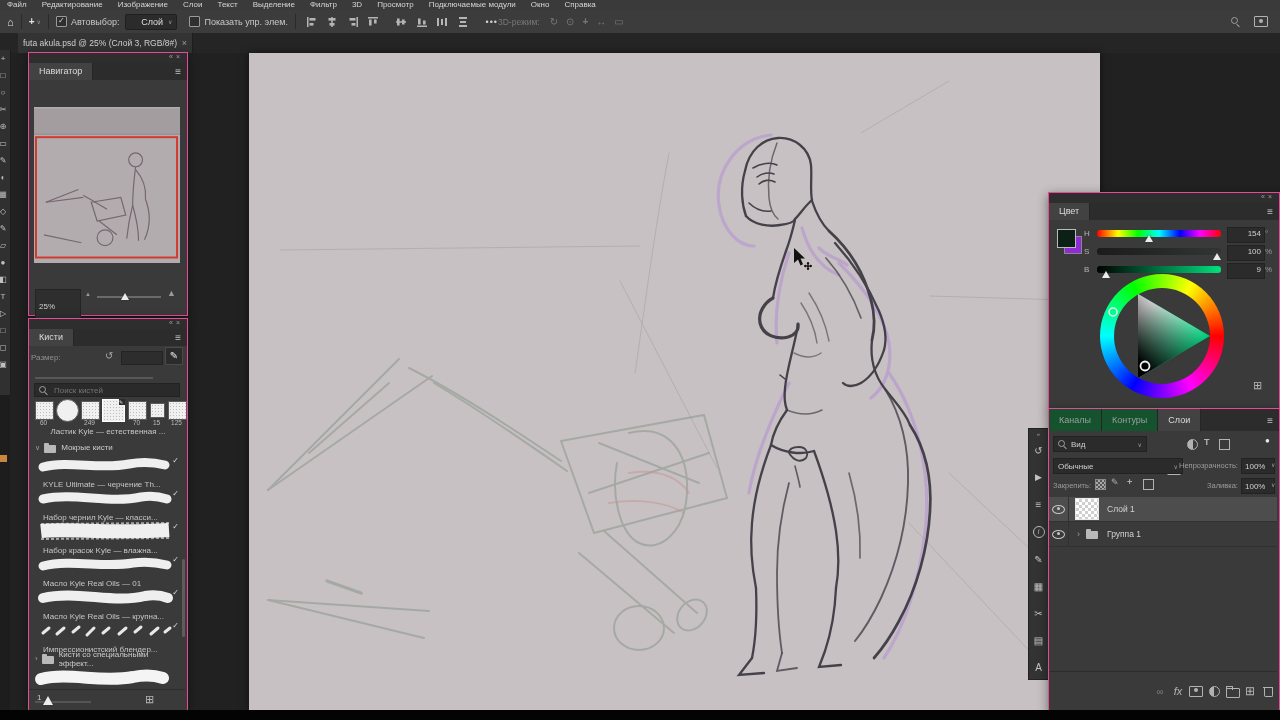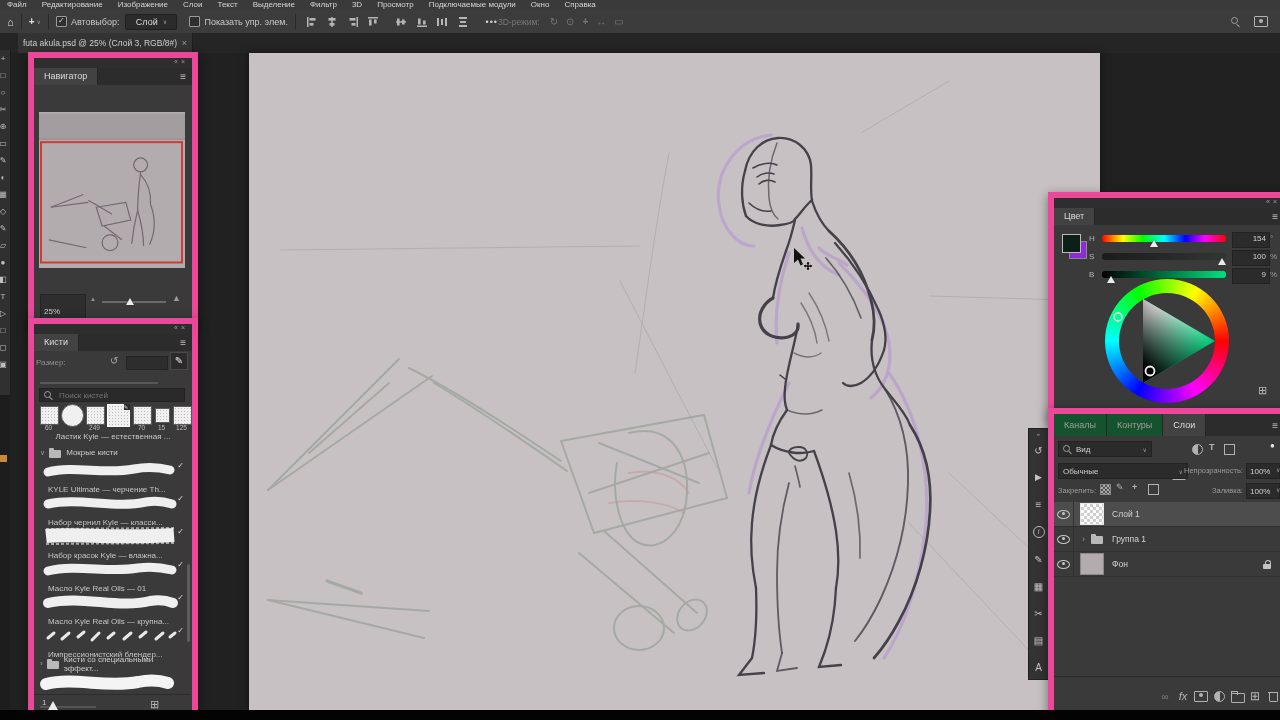--- a/index.html
+++ b/index.html
@@ -24,21 +24,21 @@
           display:flex;align-items:center;gap:5px;padding:0 5px;font-size:8.5px;color:#cfcfcf;border-right:1px solid #1d1d1d}
   
   #workspace{left:10px;top:53px;width:1270px;height:657px;background:#212121}
   #artboard{position:absolute;left:239px;top:0;width:851px;height:657px;background:#c8c1c3;box-shadow:0 0 8px rgba(0,0,0,.5)}
   #bottombar{left:0;top:710px;width:1280px;height:10px;background:#030303}
   
   #tools{left:0;top:50px;width:10px;height:345px;background:#303030;border-right:1px solid #1c1c1c;
          display:flex;flex-direction:column;align-items:flex-start;overflow:hidden}
   #tools span{font-size:8px;line-height:17px;color:#c0c0c0;margin-left:-4px;width:14px;text-align:center}
   
-  .panel{position:absolute;background:#3a3a3a;border:6px solid #ec4899;box-shadow:0 3px 10px rgba(0,0,0,.45)}
+  .panel{position:absolute;background:#3a3a3a;border:1px solid #ec4899;box-shadow:0 3px 10px rgba(0,0,0,.45)}
   .phead{height:10px;background:#2e2e2e;position:relative}
   .hicons{position:absolute;right:4px;top:0;font-size:7px;color:#9c9c9c;letter-spacing:3px}
   .ptabrow{height:17px;background:#2c2c2c;display:flex;position:relative}
   .ptab{background:#424242;color:#dcdcdc;font-size:9px;padding:3px 10px 0;border-right:1px solid #252525}
   .ptab.inactive{background:#14532d;color:#9d9d9d}
   .pmenu{position:absolute;right:6px;top:3px;color:#c2c2c2;font-size:10px}
   
   .i-search{position:relative;display:inline-block;width:9px;height:9px}
   .i-search::before{content:"";position:absolute;width:5px;height:5px;border:1.2px solid #9d9d9d;border-radius:50%;left:0;top:0}
   .i-search::after{content:"";position:absolute;width:4px;height:1.2px;background:#9d9d9d;transform:rotate(45deg);left:5px;top:7.5px}
@@ -110,21 +110,21 @@
   </div>
 
   <div id="optionsbar" class="abs">
     <span style="margin-left:7px;font-size:11px;color:#d8d8d8">⌂</span>
     <span class="obar-sep"></span>
     <span style="font-size:10px;color:#e2e2e2;font-weight:bold">+</span>
     <span style="font-size:6px;color:#9a9a9a;margin-left:2px">∨</span>
     <span class="obar-sep"></span>
     <span class="checkbox" style="margin-right:4px">✓</span>
     <span>Автовыбор:</span>
-    <span class="selbox" style="margin-left:6px;width:42px;justify-content:center">
+    <span class="selbox" style="margin-left:6px;width:42px;justify-content:flex-end">
       <span>Слой</span>
       <span style="font-size:6px;color:#9a9a9a">∨</span>
     </span>
     <span class="checkbox" style="margin-left:12px;margin-right:4px;color:transparent"></span>
     <span>Показать упр. элем.</span>
     <span class="obar-sep"></span>
     <span class="aligngrp">
       <svg width="12" height="12">
           <g fill="#b5b5b5">
             <rect x="1" y="1" width="1.5" height="10"></rect>
@@ -612,28 +612,20 @@
       <span class="lname">Слой 1</span>
     </div>
     <div class="lrow" style="top:113px">
       <div class="eyebox">
           <span class="i-eye"></span>
         </div>
       <span style="margin-left:8px;font-size:9px;color:#9d9d9d">›</span>
       <span class="i-folder" style="margin-left:6px"></span>
       <span class="lname">Группа 1</span>
     </div>
-    <div class="lrow" style="top:138px">
-      <div class="eyebox">
-          <span class="i-eye"></span>
-        </div>
-      <div class="lthumb" style="background:#b3abae;border:1px solid #888"></div>
-      <span class="lname">Фон</span>
-      <span class="i-lock" style="position:absolute;right:10px;top:8px"></span>
-    </div>
     
     <div class="abs" style="left:0;top:262px;width:228px;height:1px;background:#2c2c2c"></div>
     <div class="abs" style="left:0;top:264px;width:228px;height:36px;display:flex;align-items:center;justify-content:flex-end;padding-right:4px">
       <span class="footico" style="color:#777;font-size:10px">∞</span>
       <span class="footico" style="color:#b5b5b5;font-size:11px;font-style:italic">fx</span>
       <span class="footico">
           <span class="i-mask"></span>
         </span>
       <span class="footico">
           <span class="i-adj"></span>

